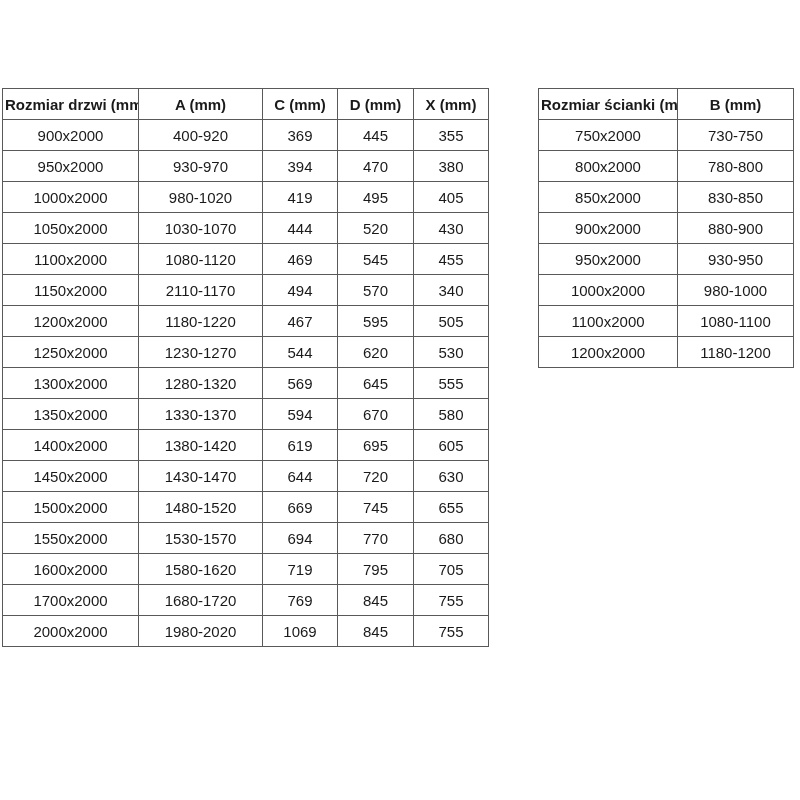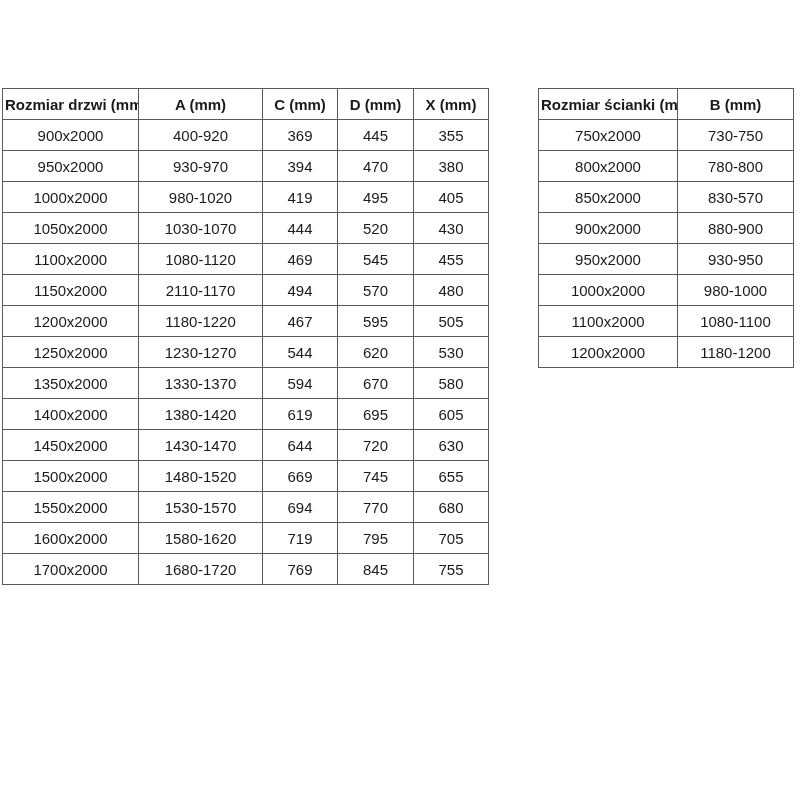--- a/index.html
+++ b/index.html
@@ -106,37 +106,44 @@
           <td>1080-1120</td>
           <td>469</td>
           <td>545</td>
           <td>455</td>
         </tr>
         <tr>
           <td>1150x2000</td>
           <td>2110-1170</td>
           <td>494</td>
           <td>570</td>
-          <td>480</td>
+          <td>340</td>
         </tr>
         <tr>
           <td>1200x2000</td>
           <td>1180-1220</td>
           <td>467</td>
           <td>595</td>
           <td>505</td>
         </tr>
         <tr>
           <td>1250x2000</td>
           <td>1230-1270</td>
           <td>544</td>
           <td>620</td>
           <td>530</td>
         </tr>
         <tr>
+          <td>1300x2000</td>
+          <td>1280-1320</td>
+          <td>569</td>
+          <td>645</td>
+          <td>555</td>
+        </tr>
+        <tr>
           <td>1350x2000</td>
           <td>1330-1370</td>
           <td>594</td>
           <td>670</td>
           <td>580</td>
         </tr>
         <tr>
           <td>1400x2000</td>
           <td>1380-1420</td>
           <td>619</td>
@@ -168,20 +175,27 @@
           <td>1600x2000</td>
           <td>1580-1620</td>
           <td>719</td>
           <td>795</td>
           <td>705</td>
         </tr>
         <tr>
           <td>1700x2000</td>
           <td>1680-1720</td>
           <td>769</td>
+          <td>845</td>
+          <td>755</td>
+        </tr>
+        <tr>
+          <td>2000x2000</td>
+          <td>1980-2020</td>
+          <td>1069</td>
           <td>845</td>
           <td>755</td>
         </tr>
       </tbody>
   </table>
 
   <table class="spec-table" id="wall-table">
     <colgroup>
         <col>
         <col>
@@ -196,21 +210,21 @@
         <tr>
           <td>750x2000</td>
           <td>730-750</td>
         </tr>
         <tr>
           <td>800x2000</td>
           <td>780-800</td>
         </tr>
         <tr>
           <td>850x2000</td>
-          <td>830-570</td>
+          <td>830-850</td>
         </tr>
         <tr>
           <td>900x2000</td>
           <td>880-900</td>
         </tr>
         <tr>
           <td>950x2000</td>
           <td>930-950</td>
         </tr>
         <tr>

